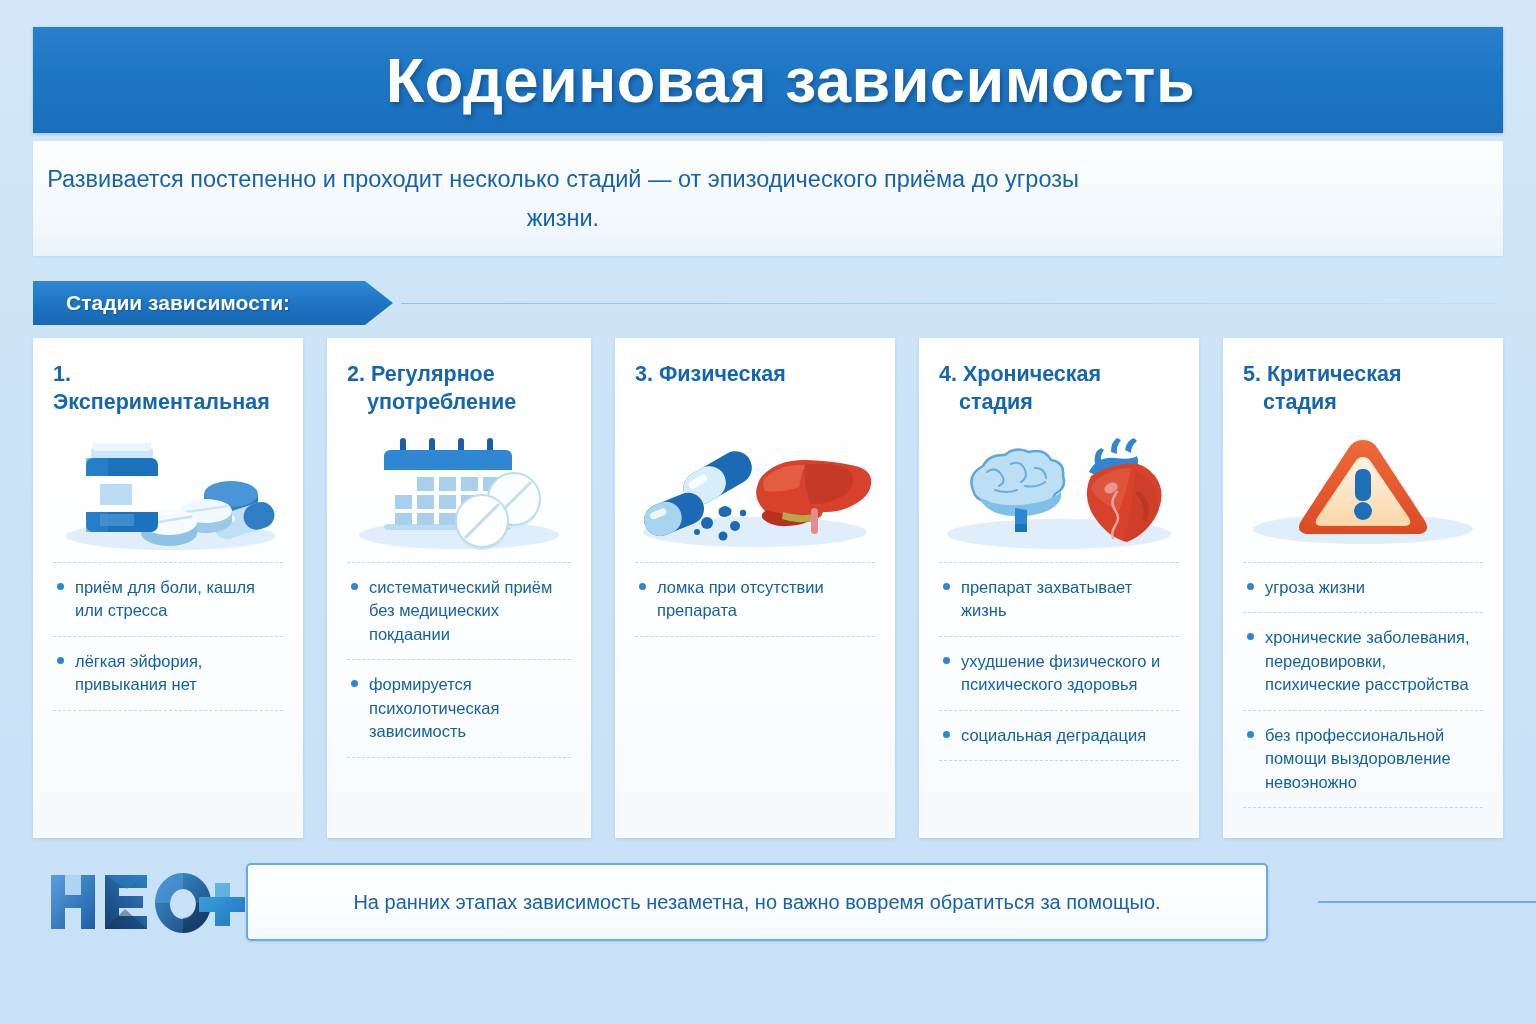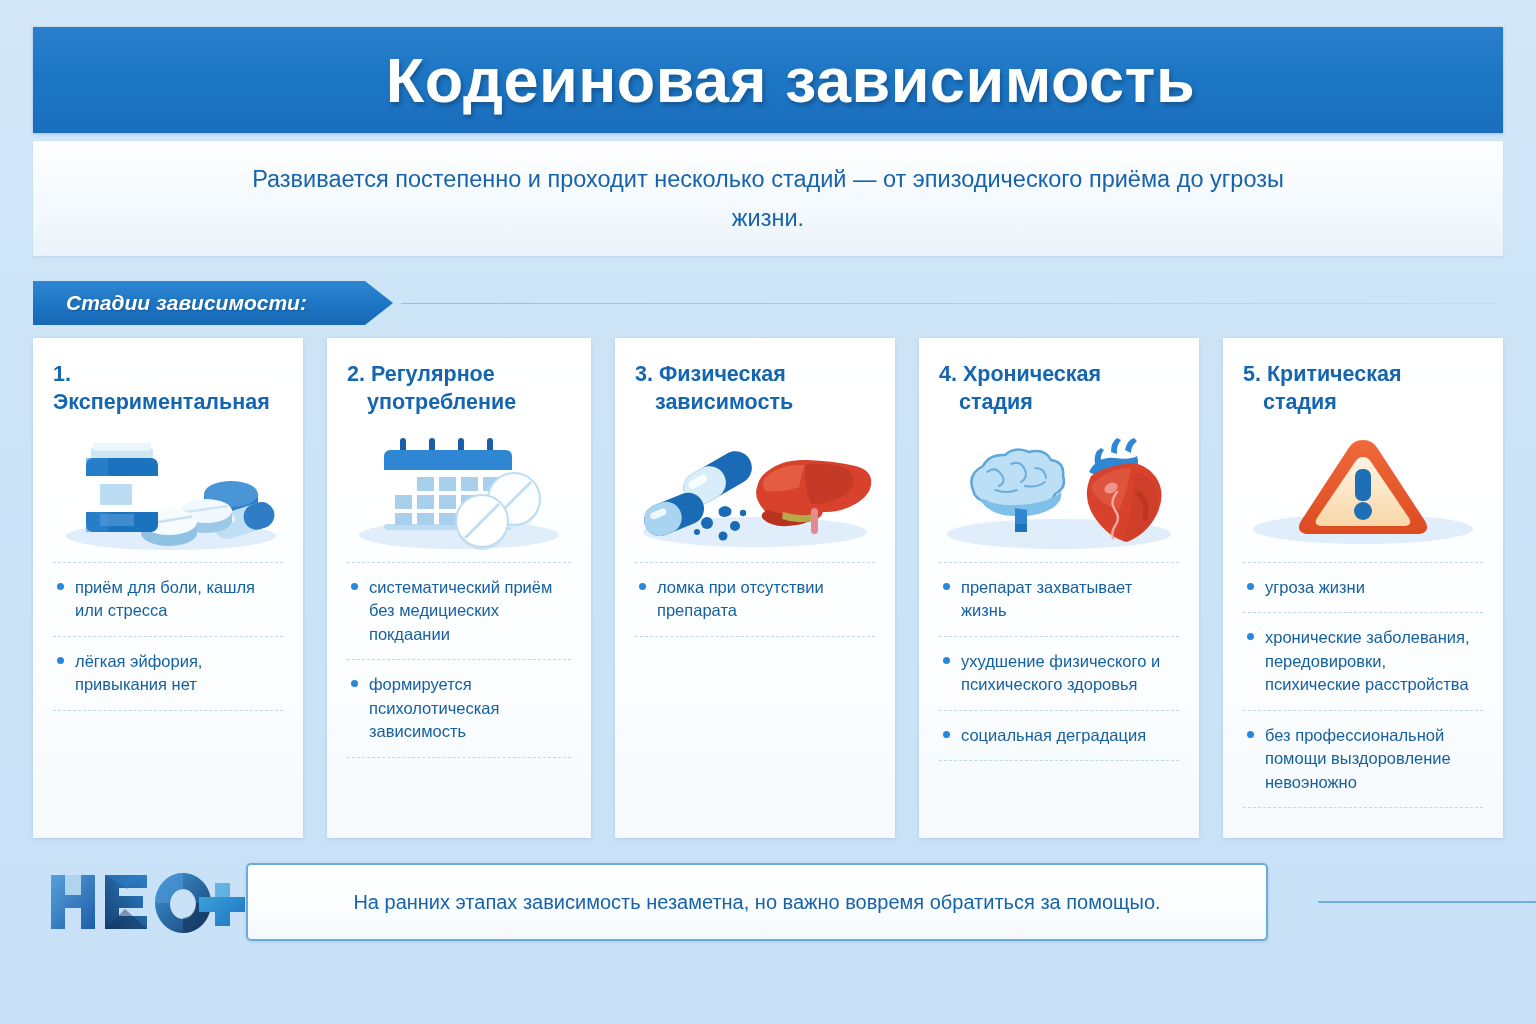--- a/index.html
+++ b/index.html
@@ -23,40 +23,40 @@
     color:#ffffff; font-size:63px; font-weight:bold; letter-spacing:.5px;
     text-shadow:2px 3px 4px rgba(10,50,95,.45);
     white-space:nowrap;
     margin-left:45px;
   }
 
   
   .subtitle-band{
     position:absolute; left:33px; top:141px; width:1470px; height:115px;
     background:linear-gradient(180deg,#fdfefe 0%,#f4f9fd 60%,#eaf3fb 100%);
-    display:flex; align-items:center; justify-content:center;
+    display:flex; align-items:center; justify-content:flex-start;
     box-shadow:0 1px 2px rgba(40,90,140,.10);
   }
   .subtitle-band p{
     color:#1663ab; font-size:23.5px; line-height:1.62; text-align:center;
     max-width:1060px; font-weight:400;
   }
 
   
   .ribbon-row{ position:absolute; left:33px; top:281px; width:1470px; height:44px; }
   .ribbon{
     position:absolute; left:0; top:0; height:44px; width:360px;
     background:linear-gradient(180deg,#2f86d2 0%,#1d74c2 55%,#1868b4 100%);
     display:flex; align-items:center;
     clip-path:polygon(0 0, 332px 0, 360px 50%, 332px 100%, 0 100%);
     box-shadow:0 1px 2px rgba(20,70,120,.25);
   }
   .ribbon span{
     color:#fff; font-size:21px; font-weight:bold; padding-left:33px;
-    text-shadow:1px 1px 2px rgba(10,50,95,.4); white-space:nowrap;font-style:italic;
+    text-shadow:1px 1px 2px rgba(10,50,95,.4); white-space:nowrap;
   }
   .ribbon-line{
     position:absolute; left:368px; top:22px; right:6px; height:1px;
     background:linear-gradient(90deg,#8dc2e8,#a9d3ef 60%,#bfdef4);
   }
 
   
   .cards{
     position:absolute; left:33px; top:338px; width:1470px; height:500px;
     display:flex; gap:24px;
@@ -222,21 +222,20 @@
     </div>
     <div class="bullets">
       <div class="bullet sm">систематический приём без медициеских покдаании</div>
       <div class="bullet sm">формируется психолотическая зависимость</div>
     </div>
   </div>
 
   <div class="card">
     <h2>
       <span>3. Физическая</span>
-      <span class="wrap-indent">зависимость</span>
     </h2>
     <div class="art">
       <svg width="240" height="120" viewBox="0 0 240 120">
         <ellipse cx="120" cy="100" rx="112" ry="15" fill="#dfeefa"></ellipse>
 
         <g transform="rotate(-30 78 48)">
           <rect x="46" y="32" width="74" height="33" rx="16.5" fill="#1b6ab5"></rect>
           <rect x="46" y="32" width="44" height="33" rx="16.5" fill="#d8edfa"></rect>
           <rect x="54" y="38" width="20" height="8" rx="4" fill="#ffffff" opacity=".85"></rect>
         </g>

